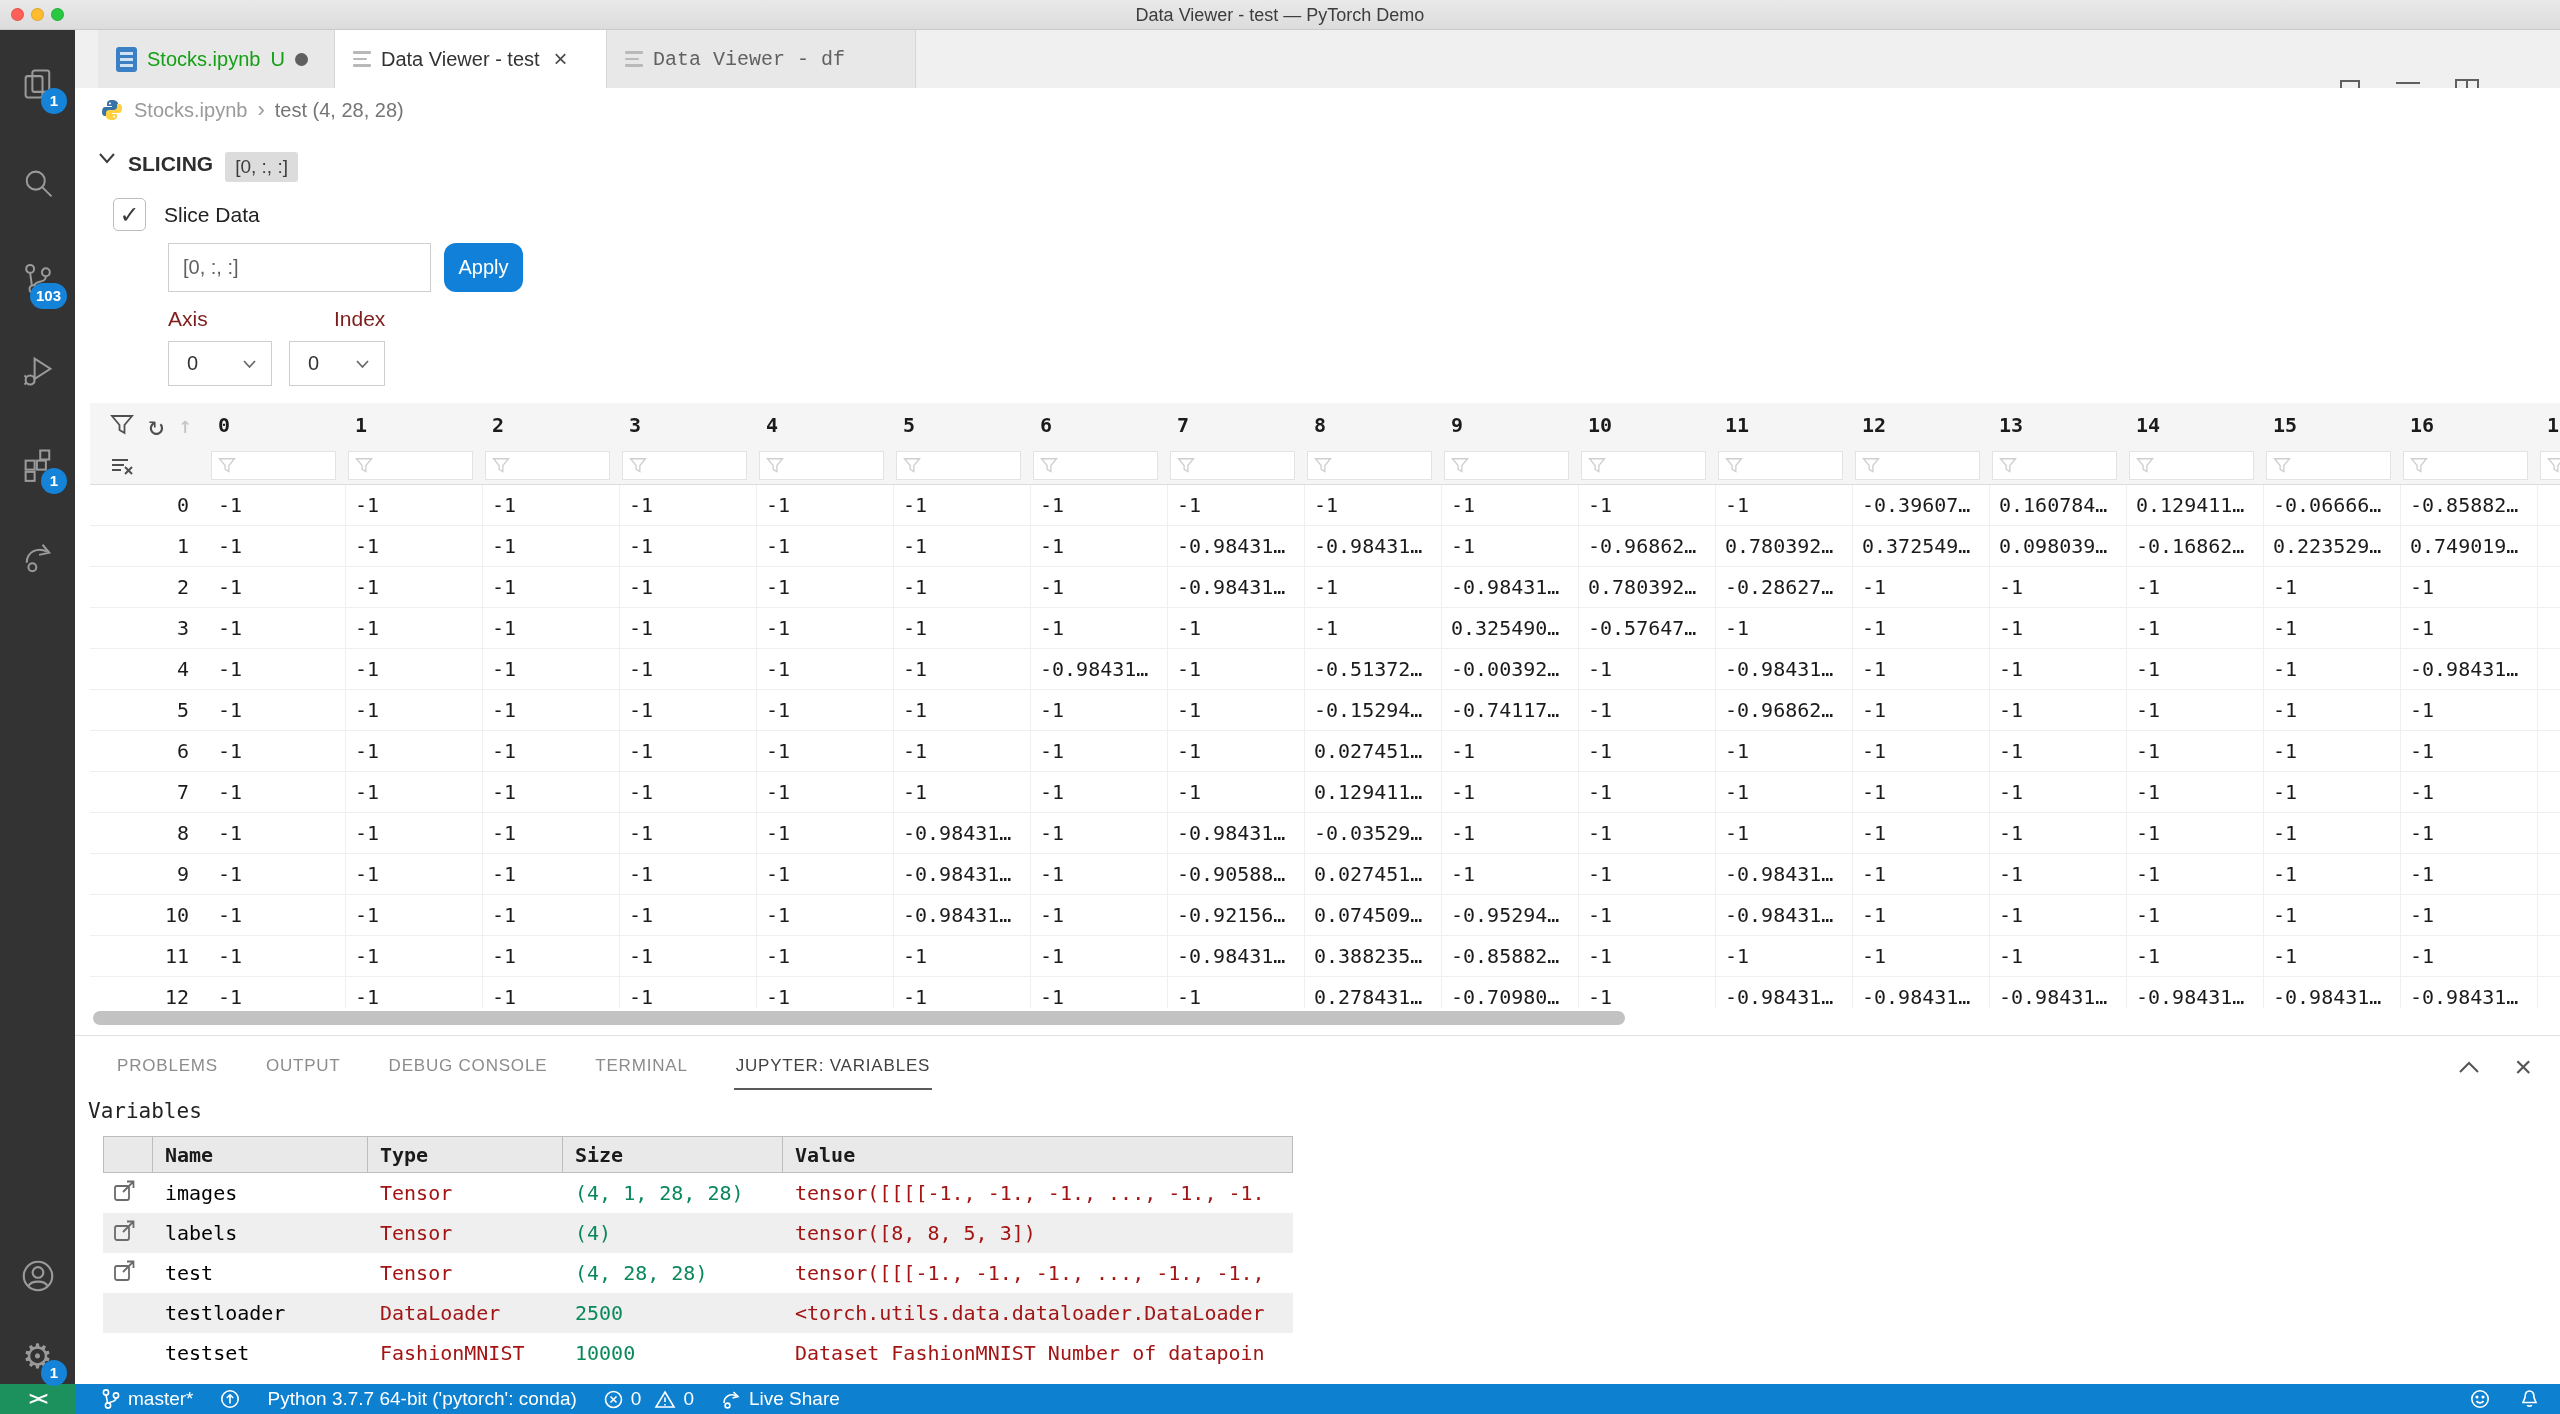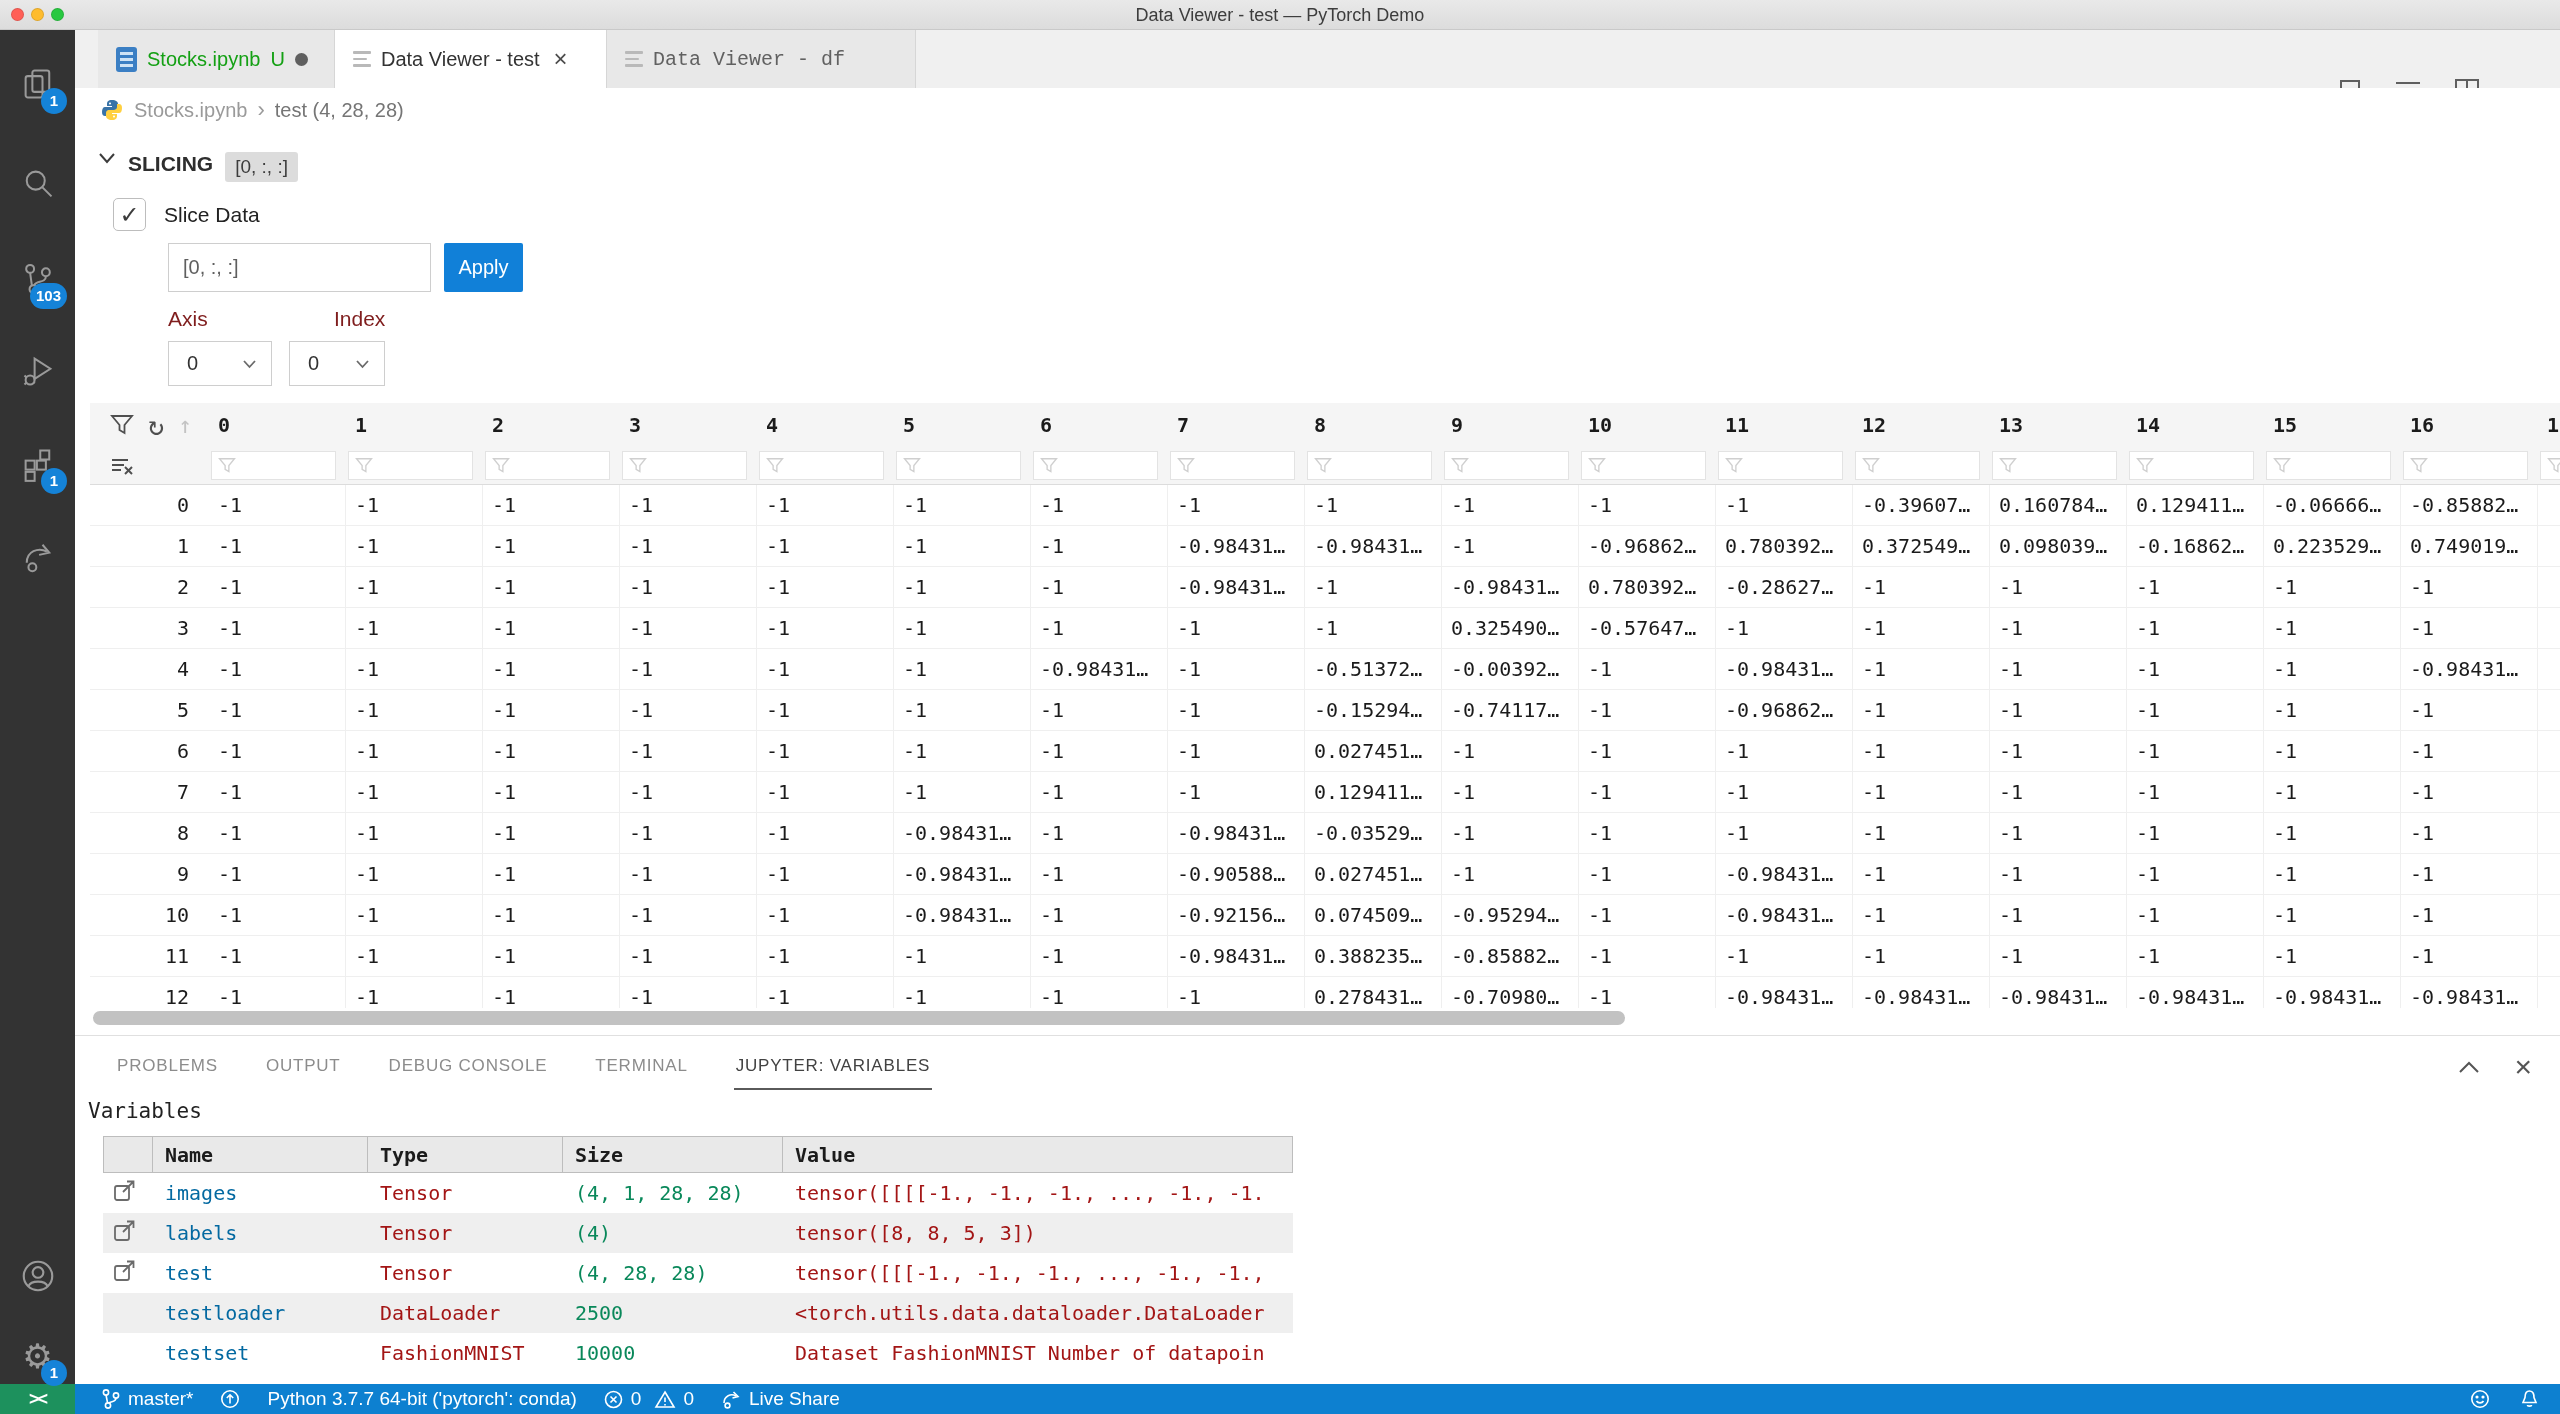--- a/index.html
+++ b/index.html
@@ -53,21 +53,21 @@
   #slicing-header { position:absolute; left:98px; top:152px; display:flex; align-items:flex-start; gap:12px; }
   #slicing-title { font-size:21px; font-weight:600; color:#2e2e2e; }
   #slicing-badge { background:#dcdcdc; color:#3c3c3c; border-radius:3px; padding:4px 10px; font-size:19px; }
   #slice-check-row { position:absolute; left:113px; top:198px; display:flex; align-items:center; gap:18px; }
   #slice-checkbox { width:33px; height:33px; border:1px solid #bdbdbd; border-radius:5px; background:#fff;
     display:flex; align-items:center; justify-content:center; font-size:24px; color:#3c3c3c; }
   #slice-check-label { font-size:21px; color:#222; }
   #slice-input { position:absolute; left:168px; top:243px; width:263px; height:49px; border:1px solid #cecece;
     font-size:20px; color:#5f5f5f; padding:0 14px; font-family:"Liberation Sans",sans-serif; background:#fff; outline:none; }
   #apply-btn { position:absolute; left:444px; top:243px; width:79px; height:49px; background:#1180d8; color:#fff;
-    border:none; font-size:20px; border-radius:2px; }
+    border:none; font-size:20px; border-radius:12px; }
   .sel-label { position:absolute; top:307px; font-size:21px; color:#7f1d1d; }
   #axis-label { left:168px; } #index-label { left:289px;margin-left:45px; }
   .selectbox { position:absolute; top:341px; height:45px; border:1px solid #cecece; background:#fff;
     display:flex; align-items:center; justify-content:space-between; padding:0 14px 0 18px; font-size:20px; color:#333; }
   #axis-select { left:168px; width:104px; } #index-select { left:289px; width:96px; }
 
   
   #grid { position:absolute; left:90px; top:403px; width:2470px; height:605px; overflow:hidden;
     font-family:"DejaVu Sans Mono", monospace; font-size:20px; }
   .grow { display:flex; width:2600px; }
@@ -99,21 +99,21 @@
   #var-head { display:flex; height:37px; background:#e9e9e9; }
   .vh { border:1px solid #bdbdbd; border-left:none; display:flex; align-items:center; padding-left:12px; font-weight:bold; color:#1b1b1b; }
   .vh:first-child { border-left:1px solid #bdbdbd; }
   .vrow { display:flex; height:40px; align-items:center; background:#fff; }
   .vrow.alt { background:#efefef; }
   .vcell { overflow:hidden; white-space:nowrap; padding-left:12px; }
   .w-icon { width:50px; flex:0 0 50px; } .w-name { width:215px; flex:0 0 215px; }
   .w-type { width:195px; flex:0 0 195px; } .w-size { width:220px; flex:0 0 220px; }
   .w-value { flex:1 1 auto; min-width:0; }
   .vcell.icon { padding-left:8px; }
-  .vname { color:#0369a1; } .vtype { color:#a31515; } .vsize { color:#09885a; } .vvalue { color:#a31515; }
+  .vname { color:#000000; } .vtype { color:#a31515; } .vsize { color:#09885a; } .vvalue { color:#a31515; }
 
   
   #statusbar { position:absolute; left:0; top:1384px; width:2560px; height:30px; background:#0d80d0; color:#fff;
     display:flex; align-items:center; font-size:19px; }
   #remote-box { width:75px; height:30px; background:#1d915d; display:flex; align-items:center; justify-content:center;
     font-weight:bold; letter-spacing:-2px; font-size:18px; }
   .sb-item { display:flex; align-items:center; gap:7px; margin-left:26px; white-space:nowrap; }
   .sb-item svg { stroke:#fff; fill:none; stroke-width:1.6; }
   #sb-right { margin-left:auto; display:flex; align-items:center; gap:28px; padding-right:20px; }
   #sb-right svg { stroke:#fff; fill:none; stroke-width:1.6; }

